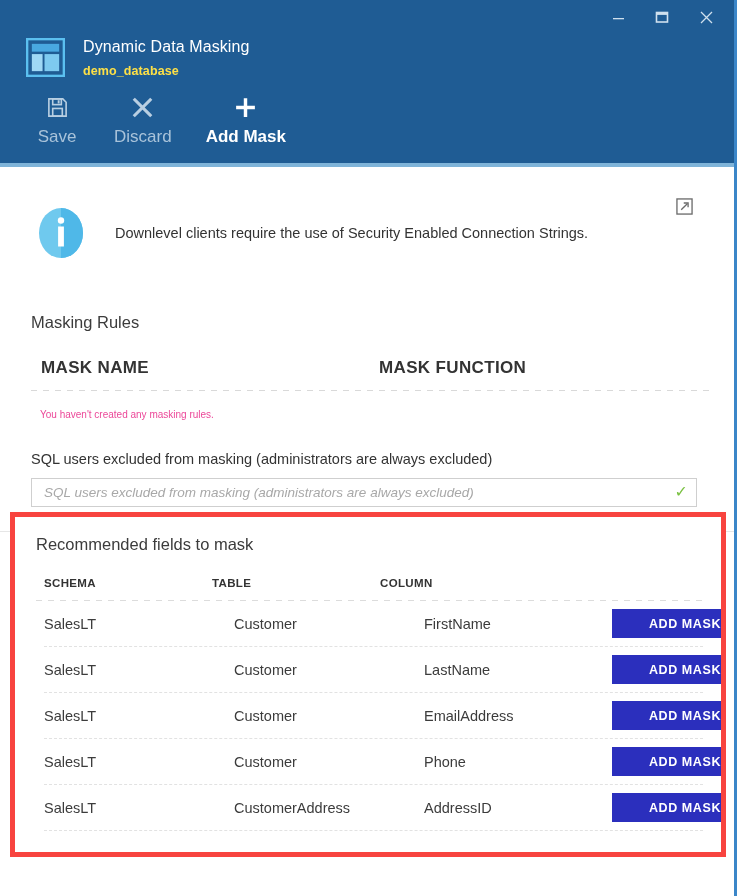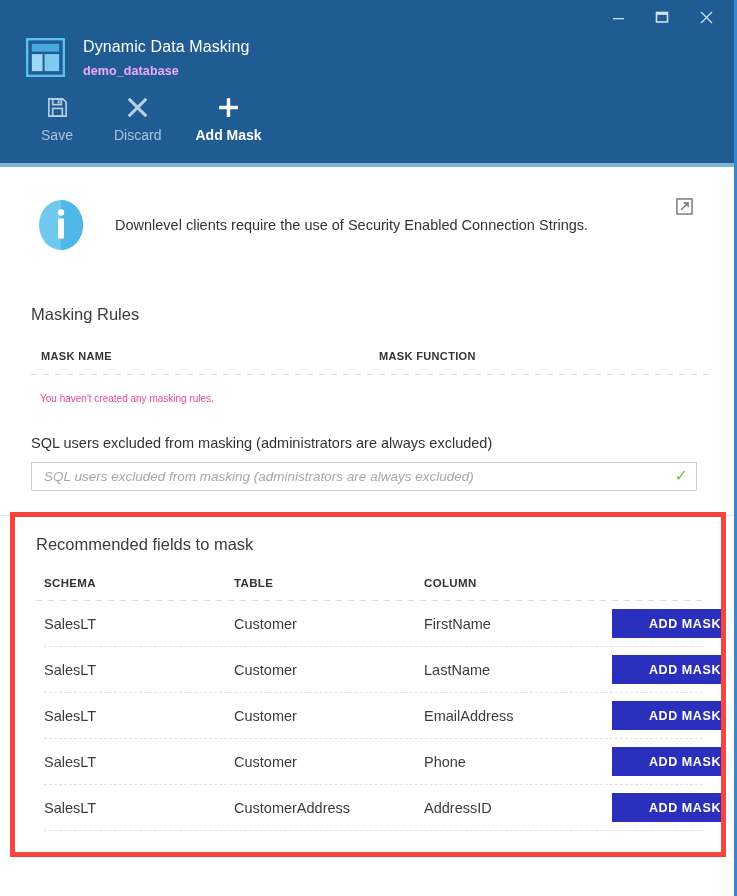--- a/index.html
+++ b/index.html
@@ -76,21 +76,21 @@
   }
   .app-title {
     color: #ffffff;
     font-size: 16px;
     font-weight: 400;
     letter-spacing: 0.1px;
     line-height: 28px;
     white-space: nowrap;
   }
   .app-subtitle {
-    color: #f0abfc;
+    color: #fde047;
     font-size: 12.5px;
     font-weight: 700;
     margin-top: 3px;
     letter-spacing: 0.1px;
     white-space: nowrap;
   }
 
   .toolbar {
     position: absolute;
     left: 34px;
@@ -107,39 +107,39 @@
     min-width: 46px;
   }
   .tb-icon {
     height: 26px;
     display: flex;
     align-items: center;
     justify-content: center;
   }
   .tb-label {
     margin-top: 7px;
-    font-size: 14px;
+    font-size: 17px;
     white-space: nowrap;
   }
   .tb-item.disabled .tb-label { color: #a9c3da; font-weight: 400; }
   .tb-item.enabled  .tb-label { color: #ffffff; font-weight: 700; }
 
   
   .content {
     position: relative;
     padding: 0;
     background: #ffffff;
   }
 
   
   .info-banner {
     position: relative;
     display: flex;
     align-items: center;
-    padding: 22px 30px 18px 34px;
+    padding: 30px 30px 18px 34px;
     min-height: 72px;
   }
   .info-icon {
     width: 54px;
     height: 54px;
     flex: 0 0 auto;
   }
   .info-text {
     margin-left: 27px;
     color: #333333;
@@ -163,21 +163,21 @@
     padding: 0 0 0 31px;
   }
 
   .masking-rules {
     padding-top: 26px;
   }
 
   .rules-head {
     display: flex;
     margin: 26px 22px 12px 41px;
-    font-size: 11px;
+    font-size: 17px;
     font-weight: 700;
     color: #333333;
     letter-spacing: 0.35px;
   }
   .rules-head .c-name { width: 338px; }
 
   .dash-sep {
     margin: 12px 22px 0 31px;
     height: 1px;
     background-image: linear-gradient(to right, #d9d9d9 0, #d9d9d9 6px, transparent 6px, transparent 12px);
@@ -261,21 +261,20 @@
     font-size: 16.5px;
     color: #3c3c3c;
   }
   .rec-head {
     display: flex;
     margin: 23px 0 0 29px;
     font-size: 11.5px;
     font-weight: 700;
     color: #333333;
     letter-spacing: 0.35px;
-    gap: 22px;
   }
   .col-schema { width: 168px; flex: 0 0 168px; }
   .col-table  { width: 168px; flex: 0 0 168px; }
   .col-column { width: 166px; flex: 0 0 166px; }
   .col-action { flex: 1 1 auto; }
 
   .rec-dash {
     margin: 11px 18px 0 21px;
     height: 1px;
     background-image: linear-gradient(to right, #dcdcdc 0, #dcdcdc 6px, transparent 6px, transparent 12px);

